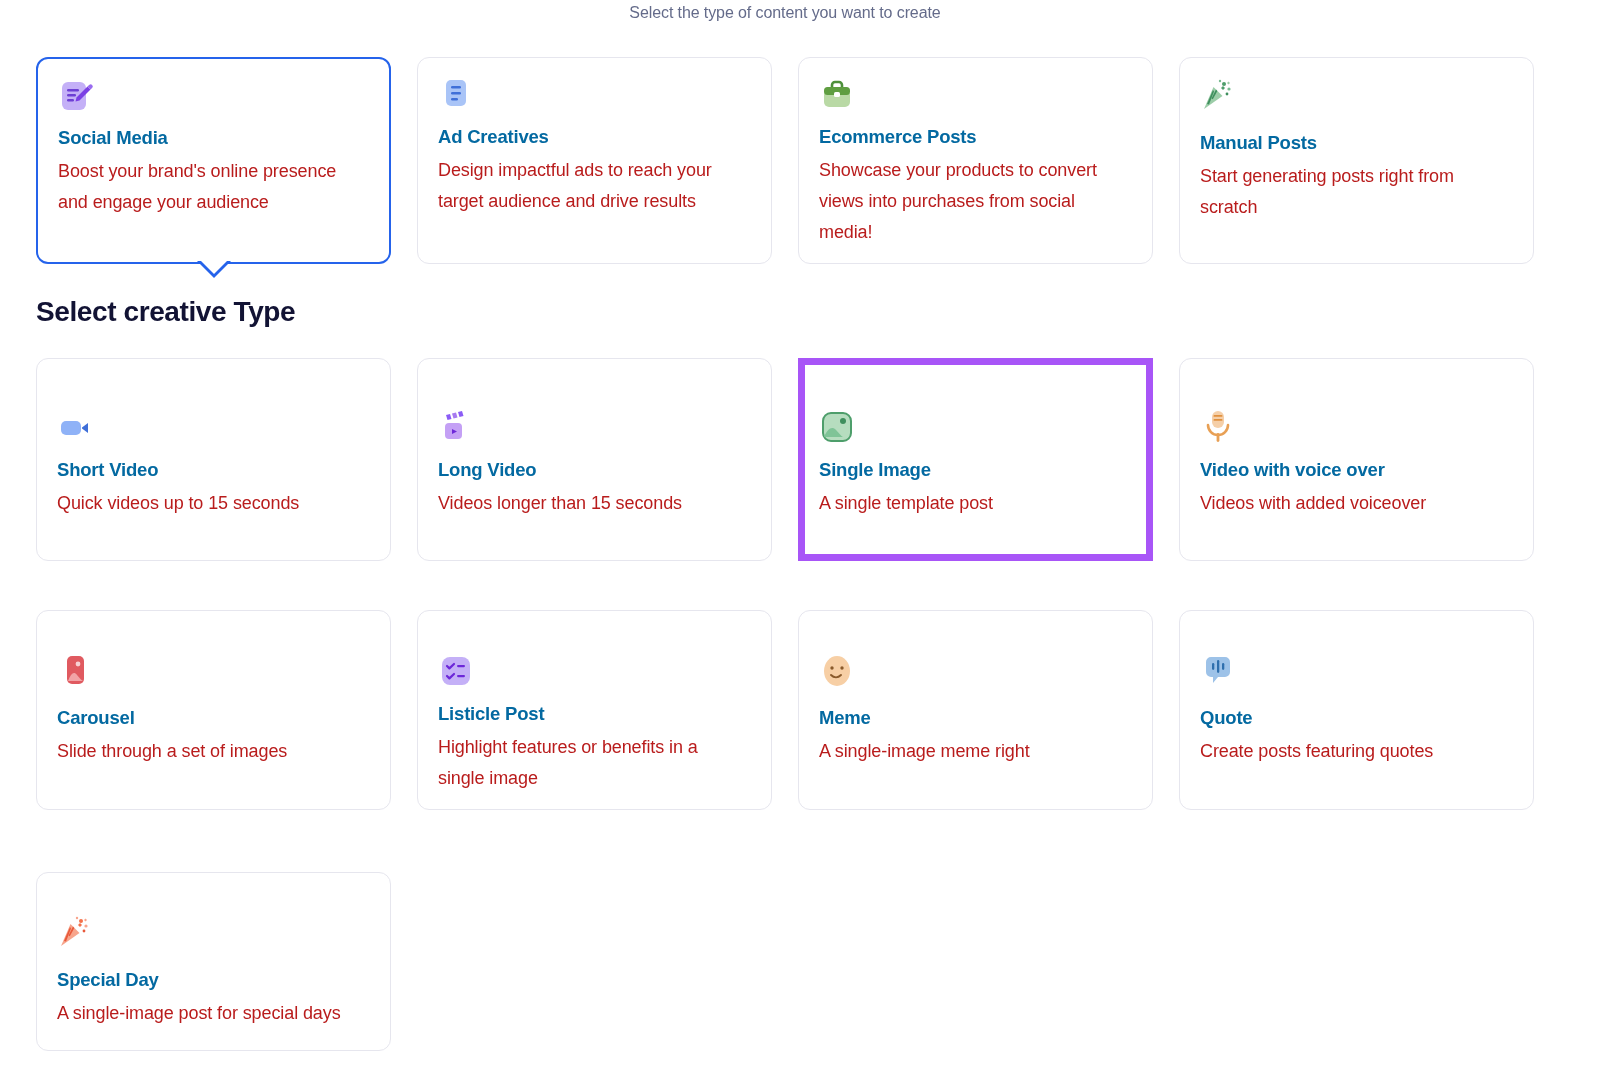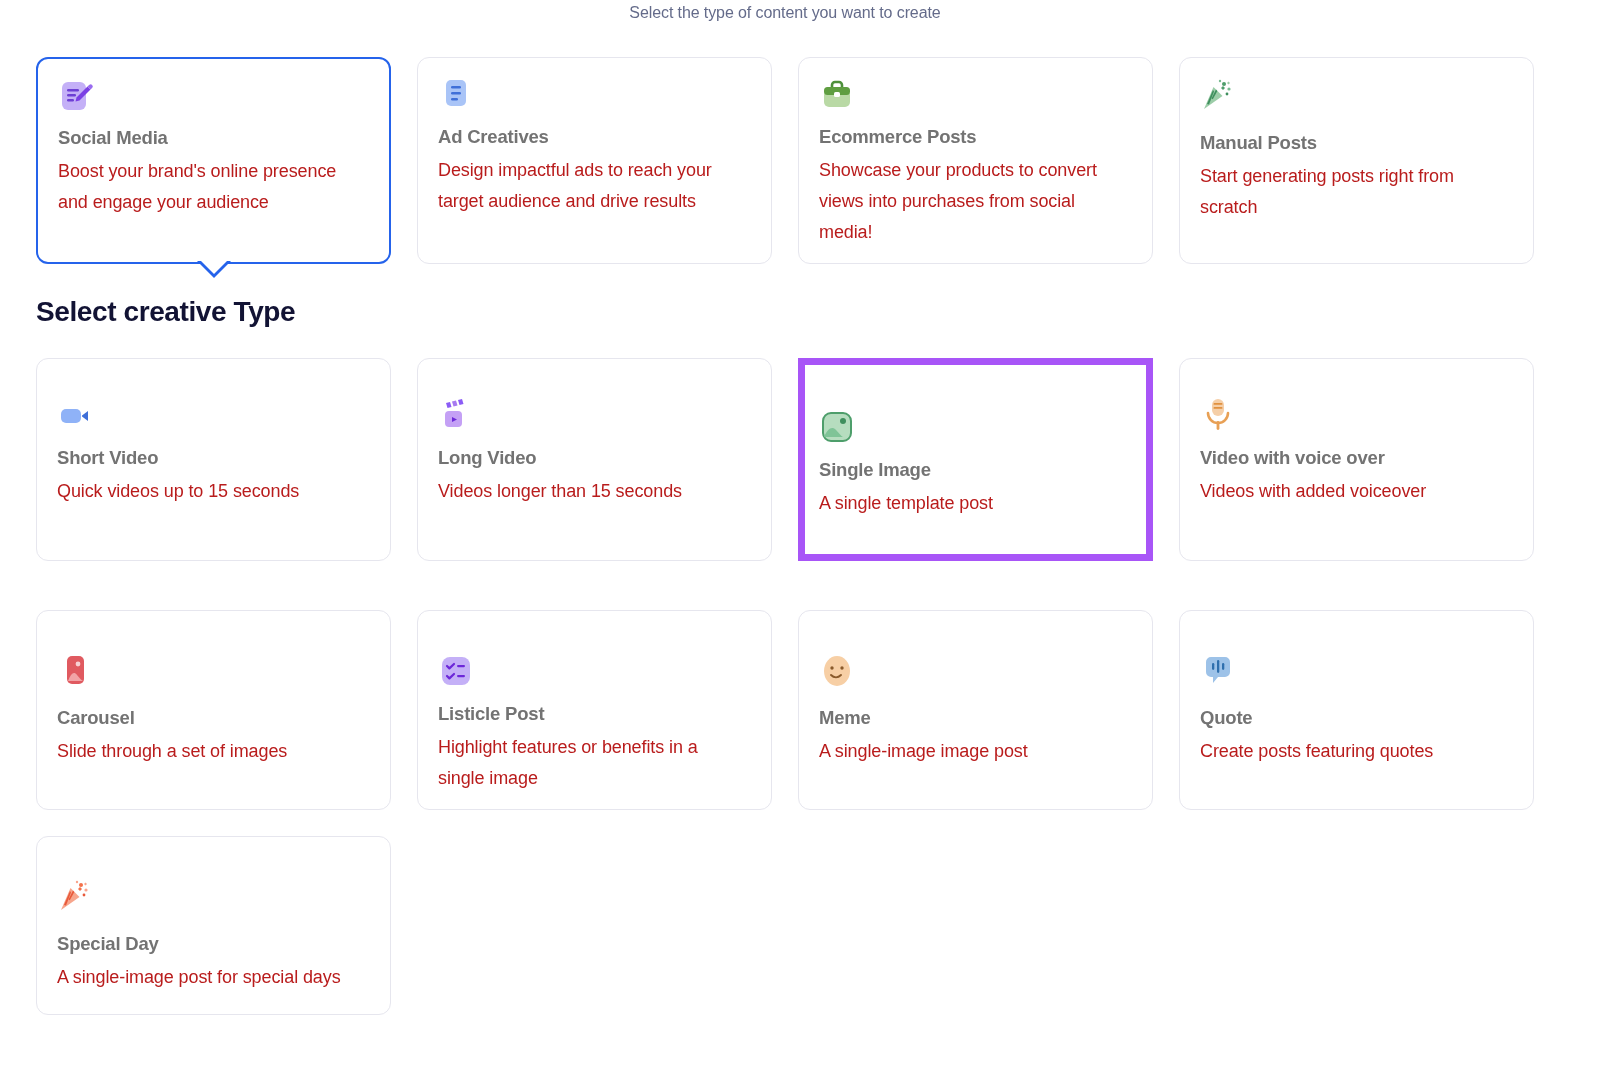--- a/index.html
+++ b/index.html
@@ -41,21 +41,21 @@
     position: relative;
     background: #ffffff;
     border: 1px solid #e6e6ee;
     border-radius: 12px;
     padding: 22px 20px 20px 20px;
     cursor: pointer;
   }
   .card.h-content  { height: 207px; }
   .card.h-creative { height: 203px; }
   .card.h-row2     { height: 200px; }
-  .card.h-row3     { height: 179px; }
+  .card.h-row3     { height: 179px; margin-top: 36px; }
 
   
   .card.selected-blue {
     border: 2px solid #2563eb;
     border-radius: 12px;
   }
   .card.selected-blue .notch-out,
   .card.selected-blue .notch-in { display: block; }
 
   .notch-out, .notch-in { display: none; position: absolute; }
@@ -86,39 +86,39 @@
   .card-icon {
     width: 36px; height: 36px;
     display: block;
     margin-bottom: 14px;
   }
   .card-icon svg { width: 36px; height: 36px; display: block; }
 
   .card-title {
     font-size: 18.5px;
     font-weight: 700;
-    color: #737373;
+    color: #0369a1;
     letter-spacing: -0.2px;
     margin-bottom: 7px;
     line-height: 1.2;
   }
   .card-desc {
     font-size: 18px;
     color: #b91c1c;
     line-height: 1.72;
     letter-spacing: -0.1px;
     max-width: 300px;
   }
 
   
   #content-grid .card { padding-top: 20px; }
   #content-grid .card-icon { margin-bottom: 12px; }
 
   
-  #creative-grid-1 .card { padding-top: 38px; }
+  #creative-grid-1 .card { padding-top: 50px; }
   #creative-grid-1 .card.selected-purple { padding-top: 44px; }
   #creative-grid-2 .card { padding-top: 42px; }
   #creative-grid-3 .card { padding-top: 42px; }
 
   
   .nudge-12 { margin-top: 18px; }
 
   
   .section-title {
     position: absolute;
@@ -290,21 +290,21 @@
     <div class="card h-row2">
       <span class="card-icon">
         <svg viewBox="0 0 36 36">
           <ellipse cx="18" cy="18" rx="13" ry="15" fill="#f7cfa5"></ellipse>
           <circle cx="13" cy="15" r="1.7" fill="#8a5a2b"></circle>
           <circle cx="23" cy="15" r="1.7" fill="#8a5a2b"></circle>
           <path d="M12 22c3 3 7 3 10 0" fill="none" stroke="#8a5a2b" stroke-width="1.9" stroke-linecap="round"></path>
         </svg>
       </span>
       <div class="card-title nudge-12">Meme</div>
-      <div class="card-desc">A single-image image post</div>
+      <div class="card-desc">A single-image meme right</div>
     </div>
 
     <div class="card h-row2">
       <span class="card-icon">
         <svg viewBox="0 0 36 36">
           <path d="M6 9a5 5 0 0 1 5-5h14a5 5 0 0 1 5 5v10a5 5 0 0 1-5 5h-7l-5 6v-6h-2a5 5 0 0 1-5-5z" fill="#9dc2e8"></path>
           <rect x="12" y="10" width="2.3" height="7" rx="1.15" fill="#2f6fad"></rect>
           <rect x="17" y="7" width="2.3" height="13" rx="1.15" fill="#2f6fad"></rect>
           <rect x="22" y="10" width="2.3" height="7" rx="1.15" fill="#2f6fad"></rect>
         </svg>

